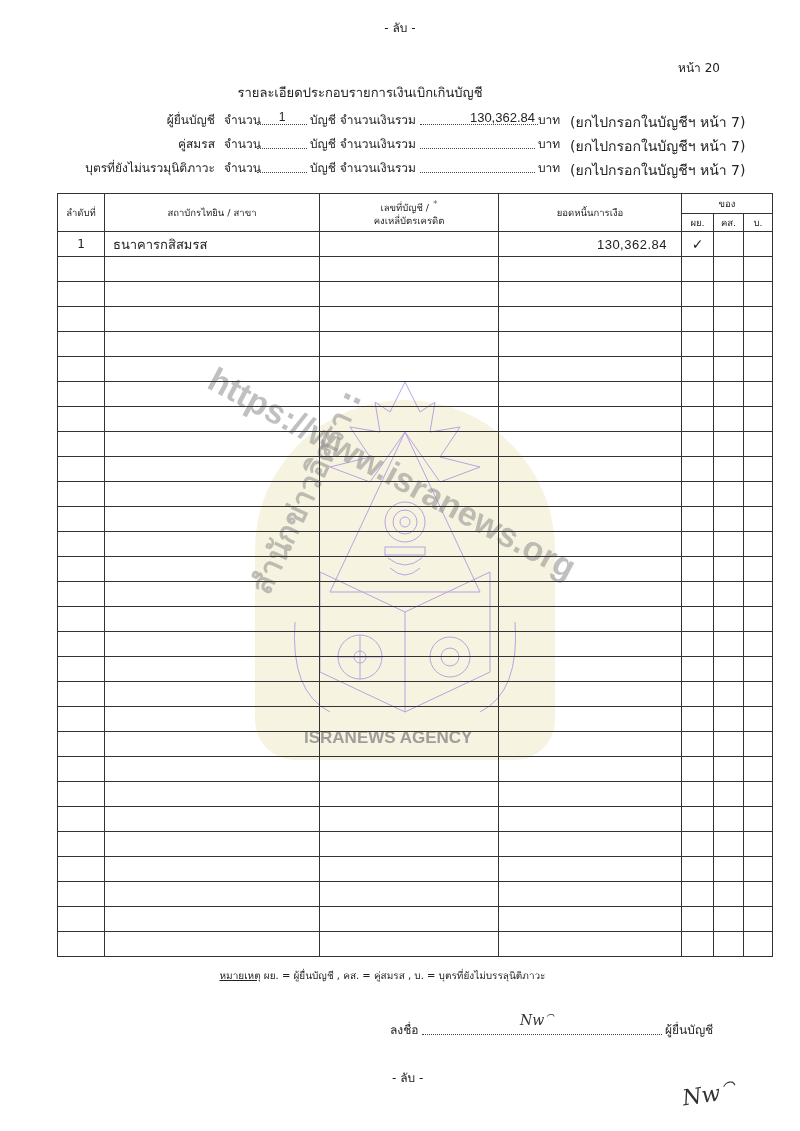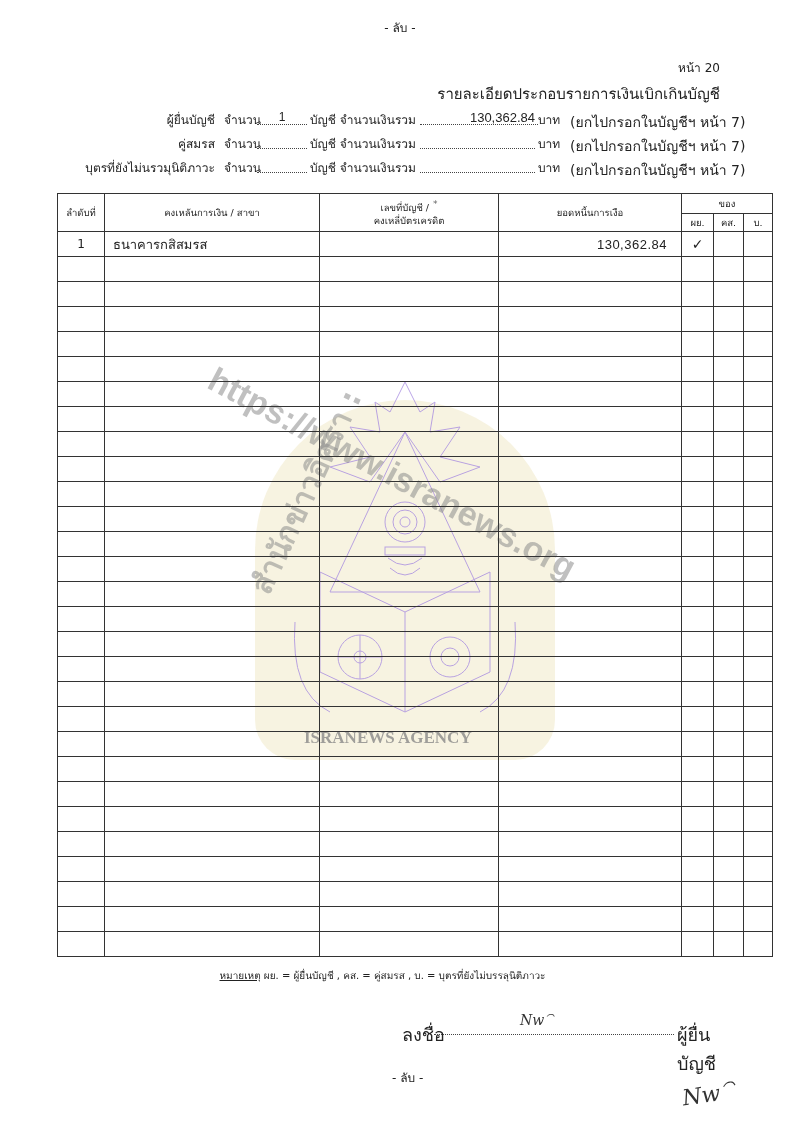--- a/index.html
+++ b/index.html
@@ -4,21 +4,21 @@
 <style>
   html, body { margin: 0; padding: 0; background: #ffffff; }
   body {
     width: 800px; height: 1131px; position: relative; overflow: hidden;
     font-family: "DejaVu Sans", "Liberation Sans", sans-serif;
     color: #222222;
   }
   .abs { position: absolute; }
   .confidential-top { top: 18px; left: 0; width: 800px; text-align: center; font-size: 12px; }
   .page-no { top: 58px; left: 678px; font-size: 12px; }
-  .doc-title { top: 82px; left: 0; width: 720px; text-align: right; font-size: 15px; }
+  .doc-title { top: 82px; left: 0; width: 720px; text-align: center; font-size: 13px; }
 
   .summary { left: 0; width: 800px; font-size: 12px; }
   .summary-row { position: absolute; left: 0; height: 20px; white-space: nowrap; }
   .seg { position: absolute; }
   .dots { position: absolute; border-bottom: 1px dotted #444; height: 14px; text-align: center; font-family: "Liberation Sans", sans-serif; }
   .note-small { font-size: 14px; }
 
   table.ledger {
     position: absolute; left: 57px; top: 193px; width: 715px;
     border-collapse: collapse; table-layout: fixed; font-size: 10px;
@@ -30,30 +30,30 @@
   table.ledger tr.data td { height: 24px; }
   .c-seq { text-align: center; font-size: 12px; }
   .c-inst { padding-left: 8px !important; font-size: 13px; font-family: "Liberation Sans", sans-serif; }
   .c-bal { text-align: right; padding-right: 14px !important; font-size: 13px; font-family: "Liberation Sans", sans-serif; letter-spacing: 0.5px; }
   .c-chk { text-align: center; font-size: 14px; }
   .hdr2 { font-size: 9.5px; line-height: 12px; }
   .asterisk { font-size: 9px; color: #666; vertical-align: super; margin-left: 4px; }
 
   .footnote { top: 968px; left: 0; width: 765px; text-align: center; font-size: 10px; }
   .footnote u { text-decoration: underline; }
-  .sign-row { top: 1020px; left: 402px; font-size: 18px; width: 340px; height: 20px; }
+  .sign-row { top: 1020px; left: 390px; font-size: 12px; width: 340px; height: 20px; }
   .sign-label { position: absolute; left: 0; top: 0; }
   .sign-dots { position: absolute; left: 32px; width: 240px; top: 0; height: 14px; border-bottom: 1px dotted #444; }
   .sign-suffix { position: absolute; left: 275px; top: 0; }
   .confidential-bottom { top: 1068px; left: 392px; font-size: 12px; }
 
   .watermark { pointer-events: none; }
   .wm-disc { left: 255px; top: 400px; width: 300px; height: 360px; border-radius: 150px 150px 40px 40px; background: rgba(233, 220, 170, 0.35); }
   .wm-url { left: 220px; top: 360px; font-size: 34px; color: rgba(140,140,140,0.55); font-family: "Liberation Sans", sans-serif; font-weight: bold; transform: rotate(28deg); transform-origin: 0 0; }
-  .wm-agency { left: 304px; top: 728px; font-size: 17px; color: rgba(130,130,130,0.75); font-weight: bold; font-family: Liberation Serif, serif; letter-spacing: 0px; }
+  .wm-agency { left: 304px; top: 728px; font-size: 17px; color: rgba(130,130,130,0.75); font-weight: bold; font-family: Liberation Sans, sans-serif; letter-spacing: 0px; }
   .wm-thai { left: 238px; top: 582px; font-size: 30px; color: rgba(140,140,140,0.55); transform: rotate(-65deg); transform-origin: 0 0; font-weight: bold; }
   .wm-emblem { left: 290px; top: 372px; }
 
   .signature-mark { font-family: "DejaVu Serif", serif; font-style: italic; color: #333; }
   .sig-inline { top: 1010px; left: 520px; font-size: 14px; }
   .sig-corner { top: 1078px; left: 682px; font-size: 22px; transform: rotate(-8deg); }
 </style>
 </head>
 <body>
 
@@ -122,21 +122,21 @@
       <col style="width:215px">
       <col style="width:179px">
       <col style="width:183px">
       <col style="width:32px">
       <col style="width:30px">
       <col style="width:29px">
   </colgroup>
   <thead>
     <tr style="height:20px;">
       <th rowspan="2" class="hdr2">ลำดับที่</th>
-      <th rowspan="2" class="hdr2">คงเหลันการเงิน / สาขา</th>
+      <th rowspan="2" class="hdr2">สถาบักรไทยิน / สาขา</th>
       <th rowspan="2" class="hdr2">
         <div><span>เลขที่บัญชี /</span><span class="asterisk">*</span></div>
         <div>คงเหลี่บัตรเครดิต</div>
       </th>
       <th rowspan="2" class="hdr2">ยอดหนี้นการเงือ</th>
       <th colspan="3" class="hdr2">ของ</th>
     </tr>
     <tr style="height:18px;">
       <th class="hdr2">ผย.</th>
       <th class="hdr2">คส.</th>

